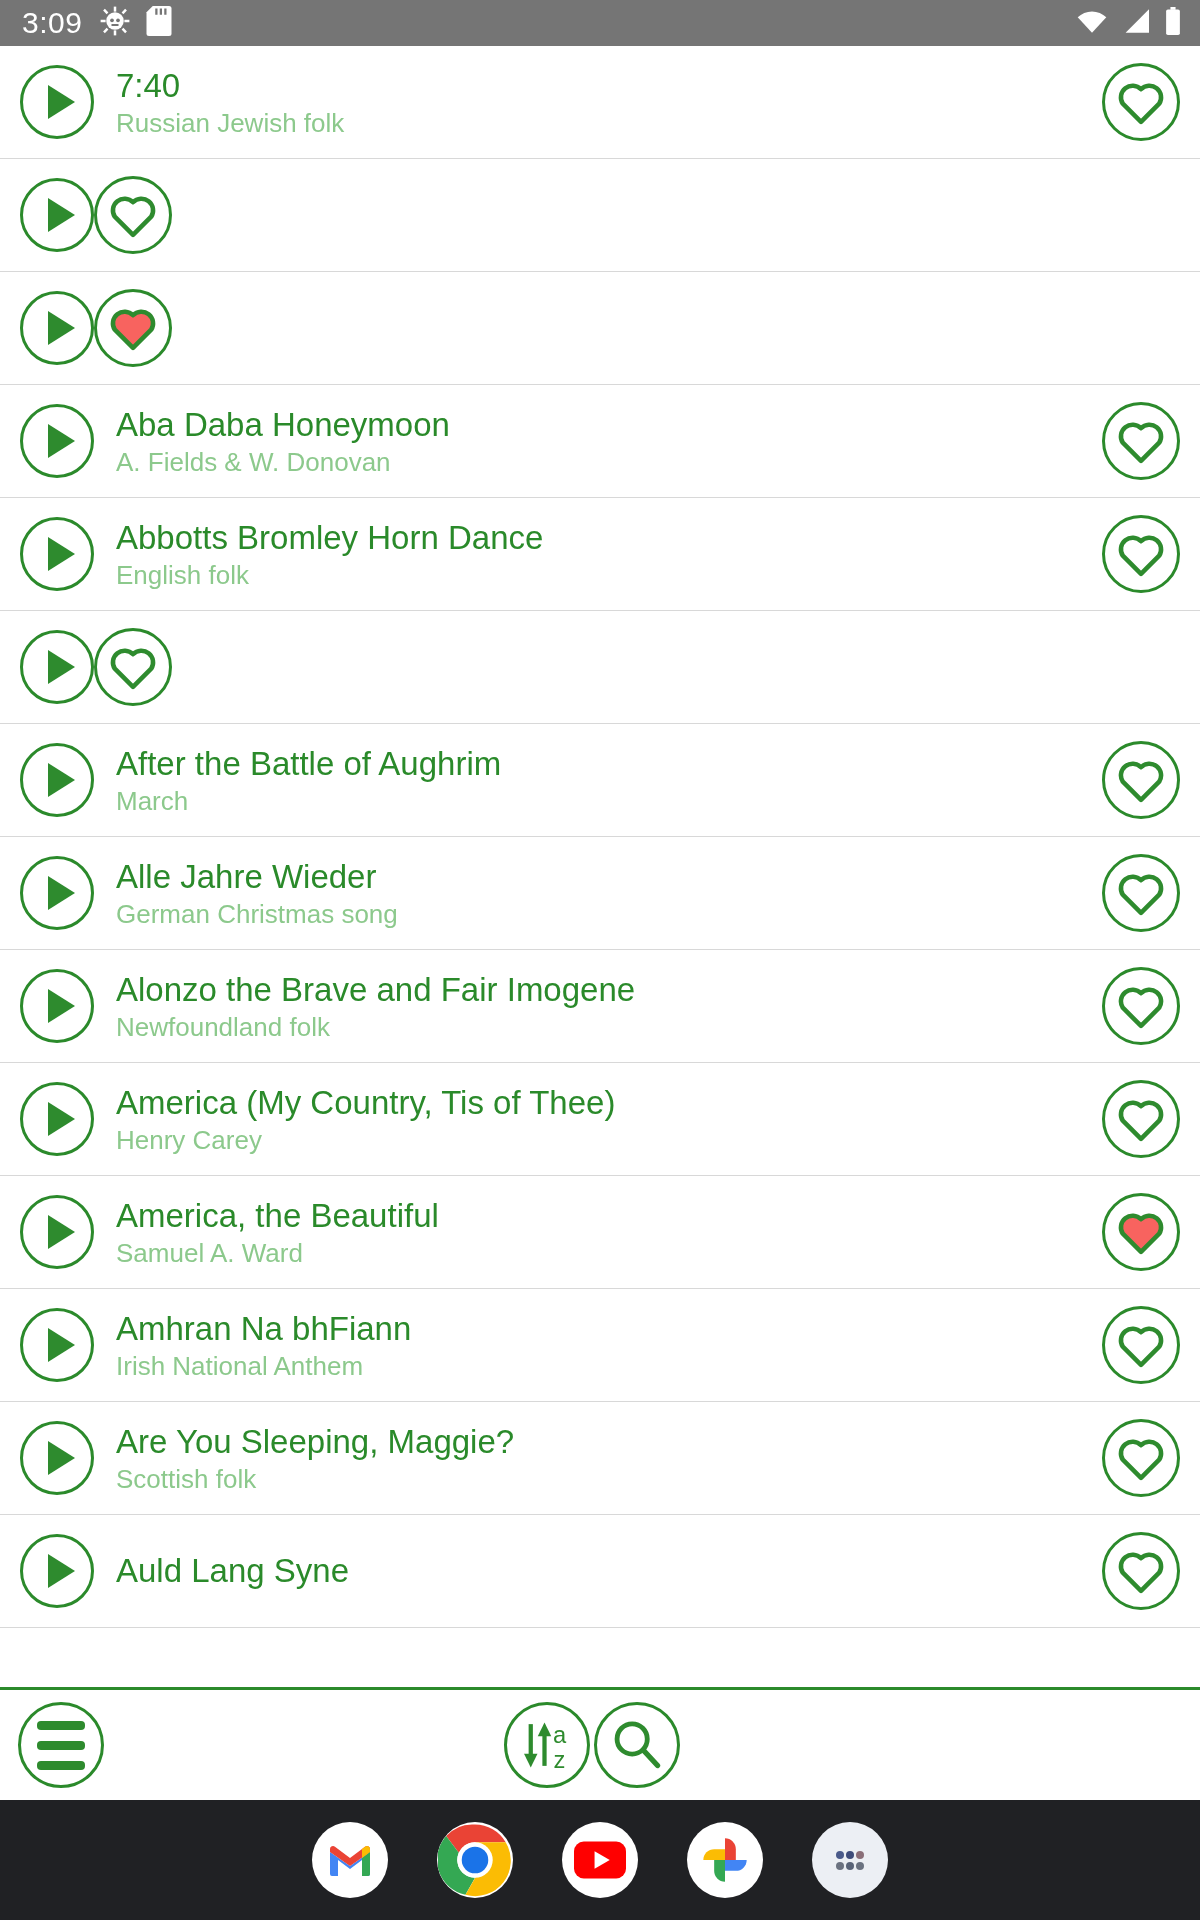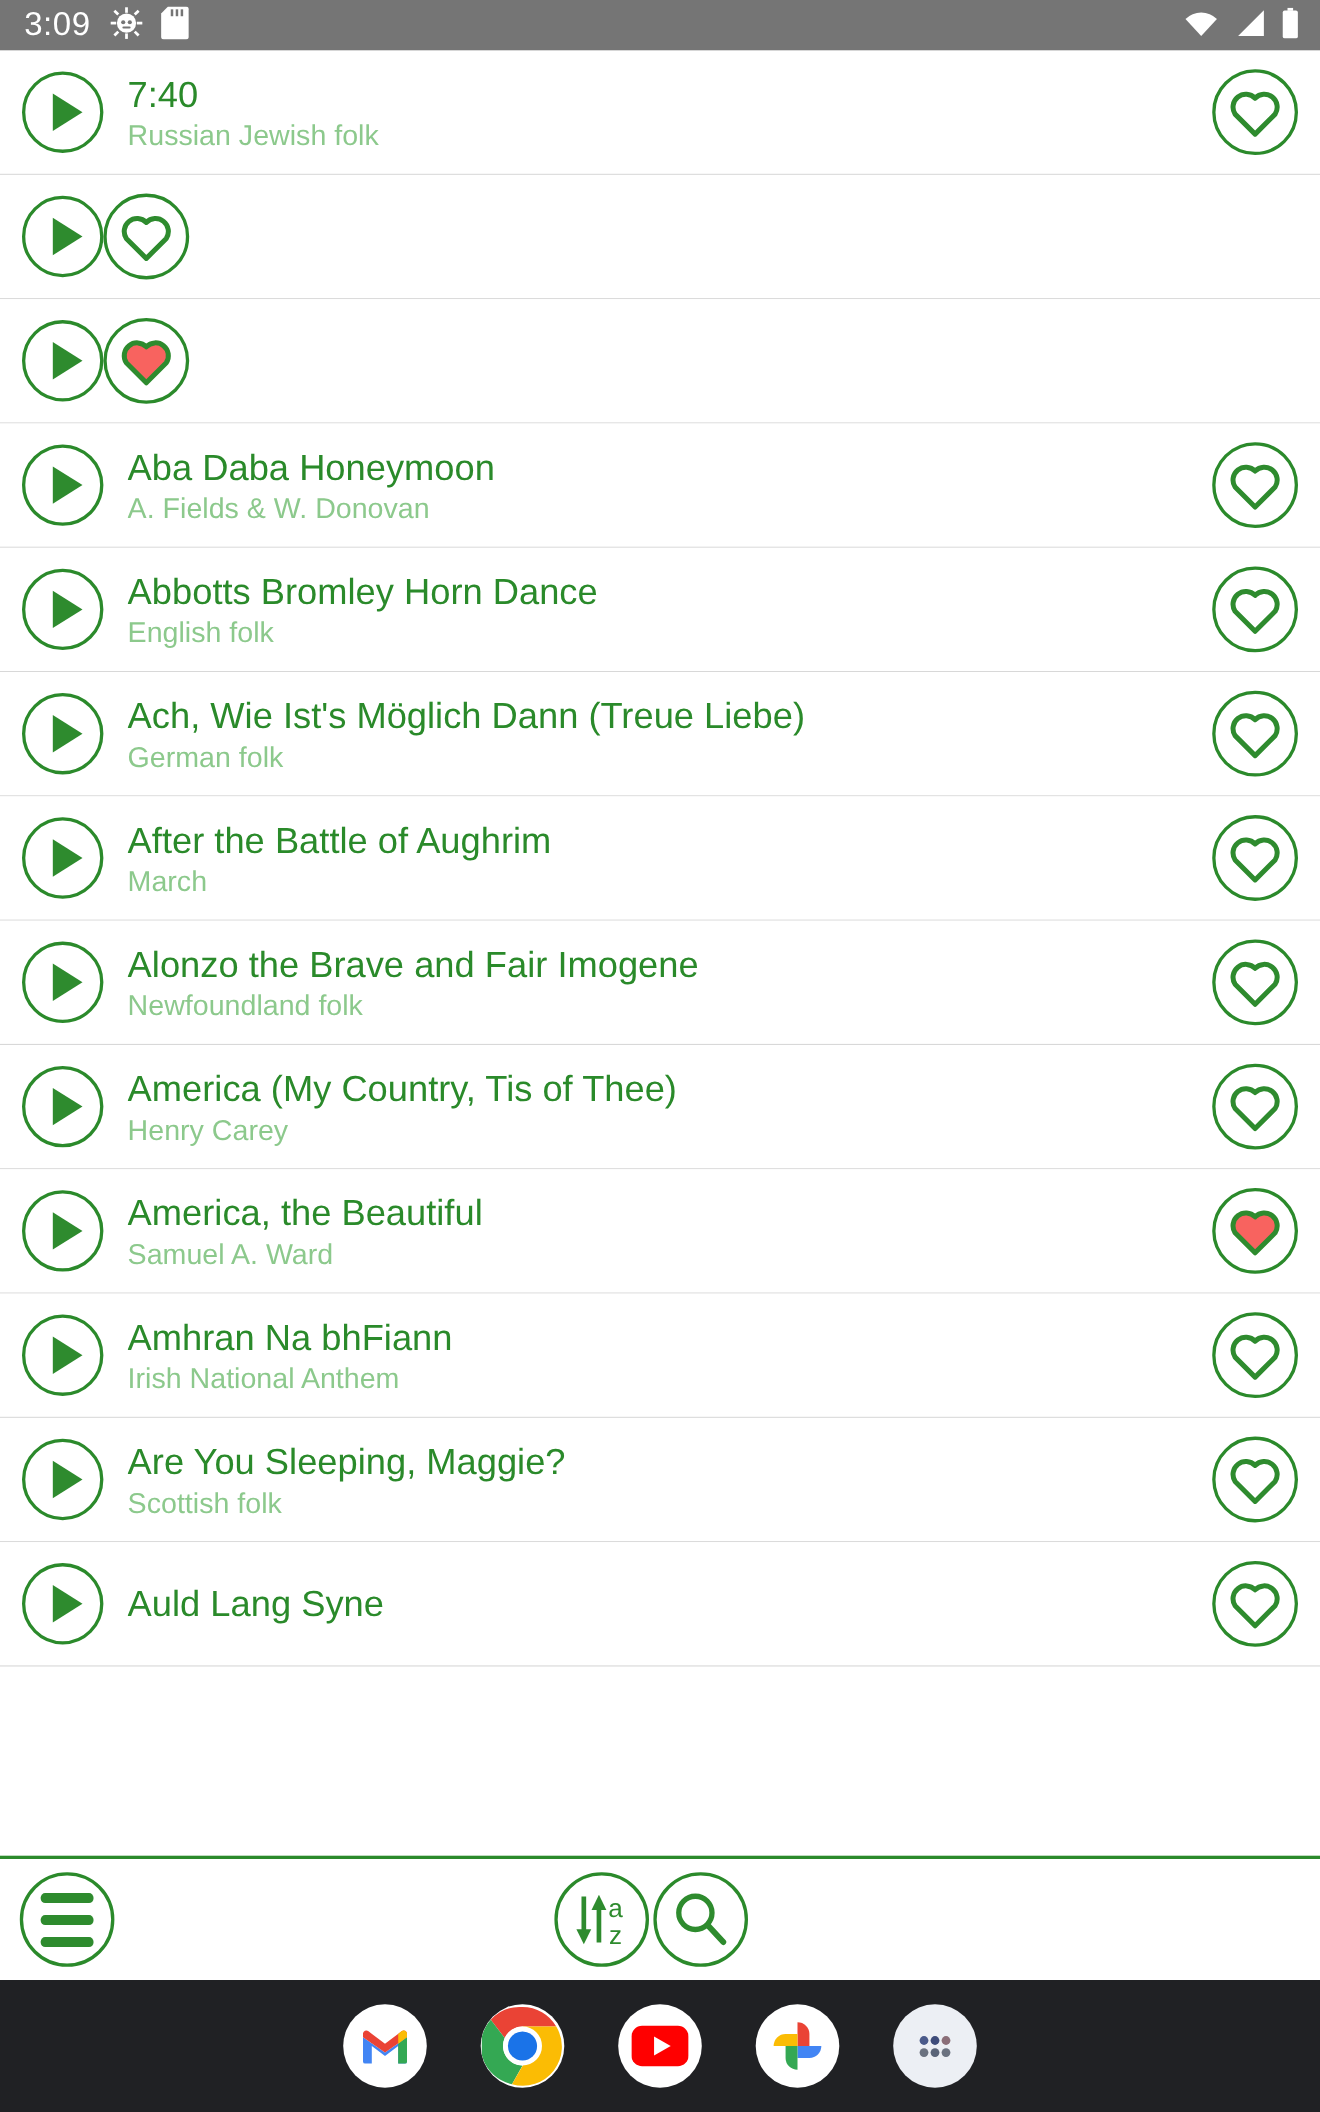--- a/index.html
+++ b/index.html
@@ -239,37 +239,47 @@
       <div class="fav-btn">
         <svg width="52" height="52" viewBox="0 0 24 24">
           <path d="M12 21.2 3.6 12.8A5.4 5.4 0 0 1 12 6.1a5.4 5.4 0 0 1 8.4 6.7z" fill="none" stroke="#2e8b2e" stroke-width="2.1" stroke-linejoin="round"></path>
         </svg>
       </div>
     </div>
     <div class="row">
       <div class="play-btn">
         <span class="play-tri"></span>
       </div>
-      <div class="row-text">
-        <div class="song-title">Ach, Wie Ist's Möglich Dann (Treue Liebe)</div>
-        <div class="song-sub">German folk</div>
-      </div>
       <div class="fav-btn">
         <svg width="52" height="52" viewBox="0 0 24 24">
           <path d="M12 21.2 3.6 12.8A5.4 5.4 0 0 1 12 6.1a5.4 5.4 0 0 1 8.4 6.7z" fill="none" stroke="#2e8b2e" stroke-width="2.1" stroke-linejoin="round"></path>
         </svg>
       </div>
     </div>
     <div class="row">
       <div class="play-btn">
         <span class="play-tri"></span>
       </div>
       <div class="row-text">
         <div class="song-title">After the Battle of Aughrim</div>
         <div class="song-sub">March</div>
+      </div>
+      <div class="fav-btn">
+        <svg width="52" height="52" viewBox="0 0 24 24">
+          <path d="M12 21.2 3.6 12.8A5.4 5.4 0 0 1 12 6.1a5.4 5.4 0 0 1 8.4 6.7z" fill="none" stroke="#2e8b2e" stroke-width="2.1" stroke-linejoin="round"></path>
+        </svg>
+      </div>
+    </div>
+    <div class="row">
+      <div class="play-btn">
+        <span class="play-tri"></span>
+      </div>
+      <div class="row-text">
+        <div class="song-title">Alle Jahre Wieder</div>
+        <div class="song-sub">German Christmas song</div>
       </div>
       <div class="fav-btn">
         <svg width="52" height="52" viewBox="0 0 24 24">
           <path d="M12 21.2 3.6 12.8A5.4 5.4 0 0 1 12 6.1a5.4 5.4 0 0 1 8.4 6.7z" fill="none" stroke="#2e8b2e" stroke-width="2.1" stroke-linejoin="round"></path>
         </svg>
       </div>
     </div>
     <div class="row">
       <div class="play-btn">
         <span class="play-tri"></span>

